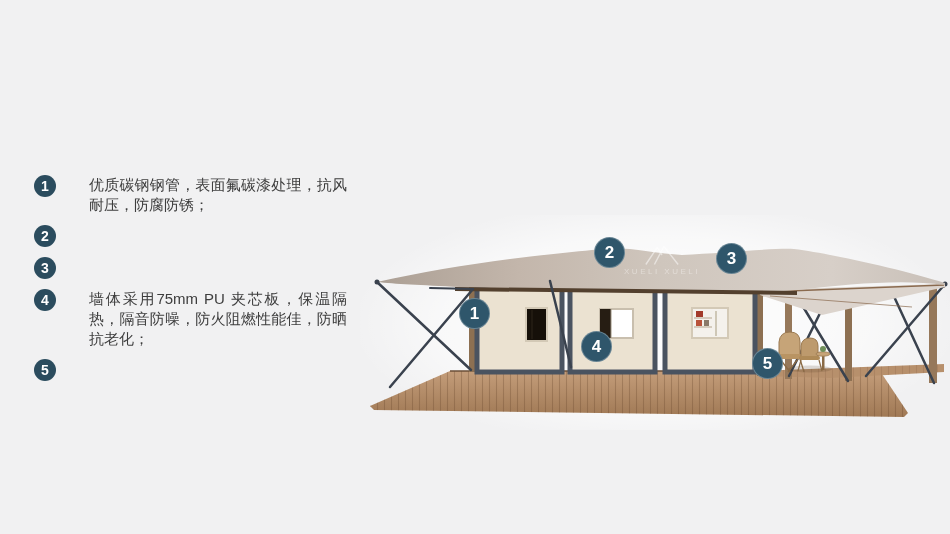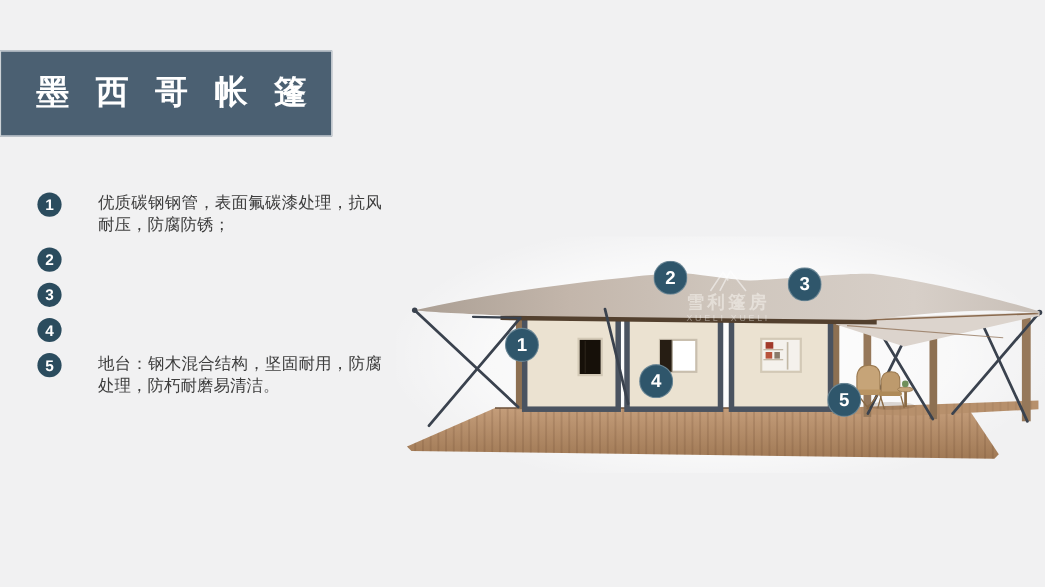--- a/index.html
+++ b/index.html
@@ -47,41 +47,38 @@
     background:#2f566b;border:1px solid rgba(255,255,255,0.28);box-sizing:border-box;
     color:#fff;font-size:17px;font-weight:bold;
     display:flex;align-items:center;justify-content:center;
   }
 </style>
 </head>
 <body>
 
 <div class="stage">
 
-  <div class="title-box">
-    <span class="title">墨西哥帐篷</span>
-  </div>
 
   <div class="features">
     <div class="feat">
       <div class="num">1</div>
       <p>优质碳钢钢管，表面氟碳漆处理，抗风耐压，防腐防锈；</p>
     </div>
     <div class="feat">
       <div class="num">2</div>
     </div>
     <div class="feat">
       <div class="num">3</div>
     </div>
     <div class="feat">
       <div class="num">4</div>
+      <p>墙体采用75mm PU 夹芯板，保温隔热，隔音防噪，防火阻燃性能佳，防晒抗老化；</p>
     </div>
     <div class="feat">
       <div class="num">5</div>
-      <p>地台：钢木混合结构，坚固耐用，防腐处理，防朽耐磨易清洁。</p>
     </div>
   </div>
 
   <svg class="photo" viewBox="0 0 590 215">
     <defs>
       <radialGradient id="glow" cx="50%" cy="50%" r="50%">
         <stop offset="0" stop-color="#ffffff" stop-opacity="0.95"></stop>
         <stop offset="0.7" stop-color="#ffffff" stop-opacity="0.55"></stop>
         <stop offset="1" stop-color="#ffffff" stop-opacity="0"></stop>
       </radialGradient>
@@ -183,21 +180,20 @@
       <path d="M70,73 L113,74" stroke-width="2"></path>
       <path d="M190,66 L211,152"></path>
     </g>
     <circle cx="17" cy="67" r="2.5" fill="#3a424e"></circle>
   </svg>
 
   <div class="watermark">
     <svg class="wm-logo" viewBox="0 0 40 24">
       <path d="M3,22 L15,4 L20,12 M12,22 L22,3 L37,22" fill="none" stroke="rgba(255,255,255,0.5)" stroke-width="1.5" stroke-linejoin="round"></path>
     </svg>
-    <div class="wm-cn">雪利篷房</div>
     <div class="wm-en">XUELI XUELI</div>
   </div>
 
   <div class="callout" style="left:459px;top:298px;">1</div>
   <div class="callout" style="left:594px;top:237px;">2</div>
   <div class="callout" style="left:716px;top:243px;">3</div>
   <div class="callout" style="left:581px;top:331px;">4</div>
   <div class="callout" style="left:752px;top:348px;">5</div>
 
 </div>

